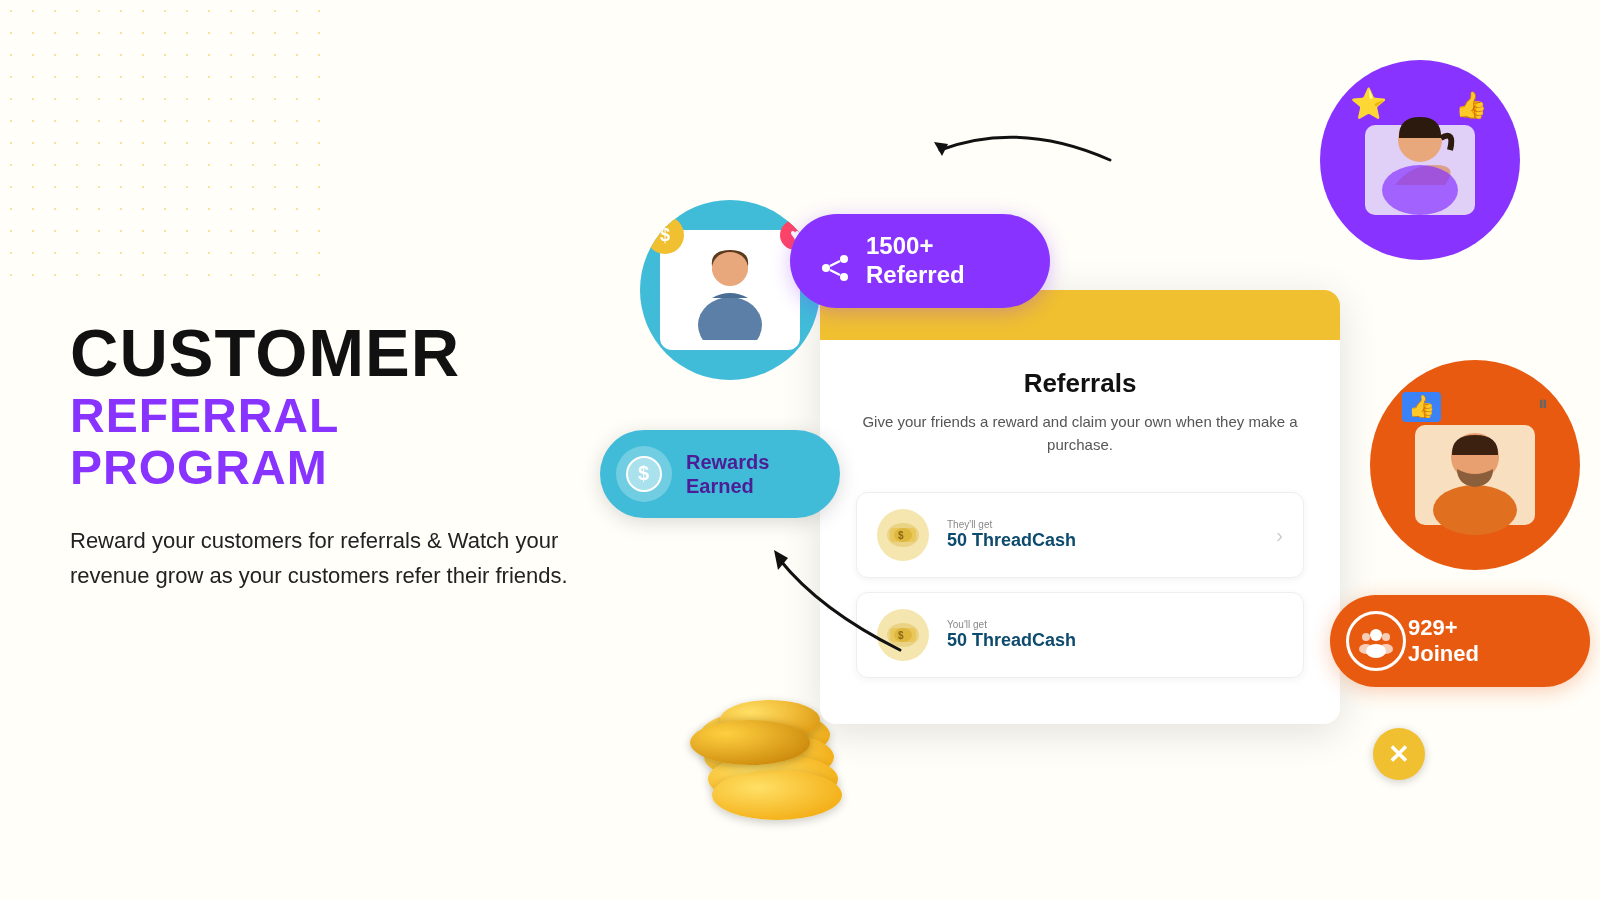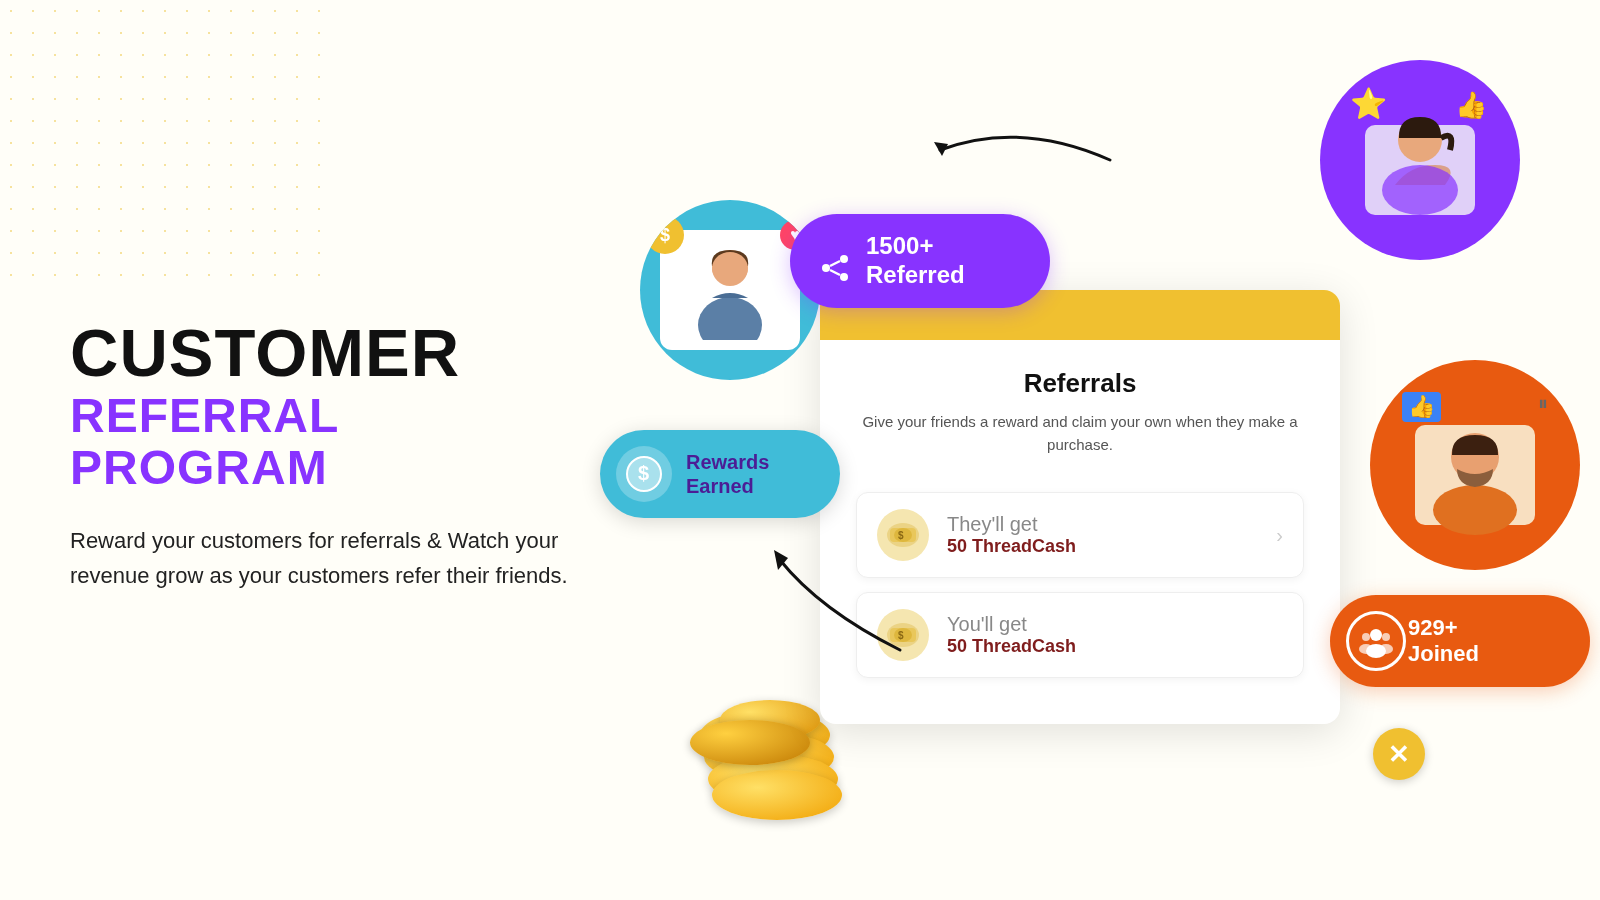--- a/index.html
+++ b/index.html
@@ -129,29 +129,29 @@
       font-size: 26px;
       margin-right: 18px;
       flex-shrink: 0;
     }
 
     .reward-text {
       flex: 1;
     }
 
     .reward-label {
-      font-size: 20px;
+      font-size: 10px;
       color: #888;
       font-weight: 500;
     }
 
     .reward-amount {
       font-size: 18px;
       font-weight: 700;
-      color: #7f1d1d;
+      color: #0c4a6e;
     }
 
     .reward-arrow {
       font-size: 20px;
       color: #ccc;
       margin-left: 10px;
     }
 
     
     .avatar-teal {

